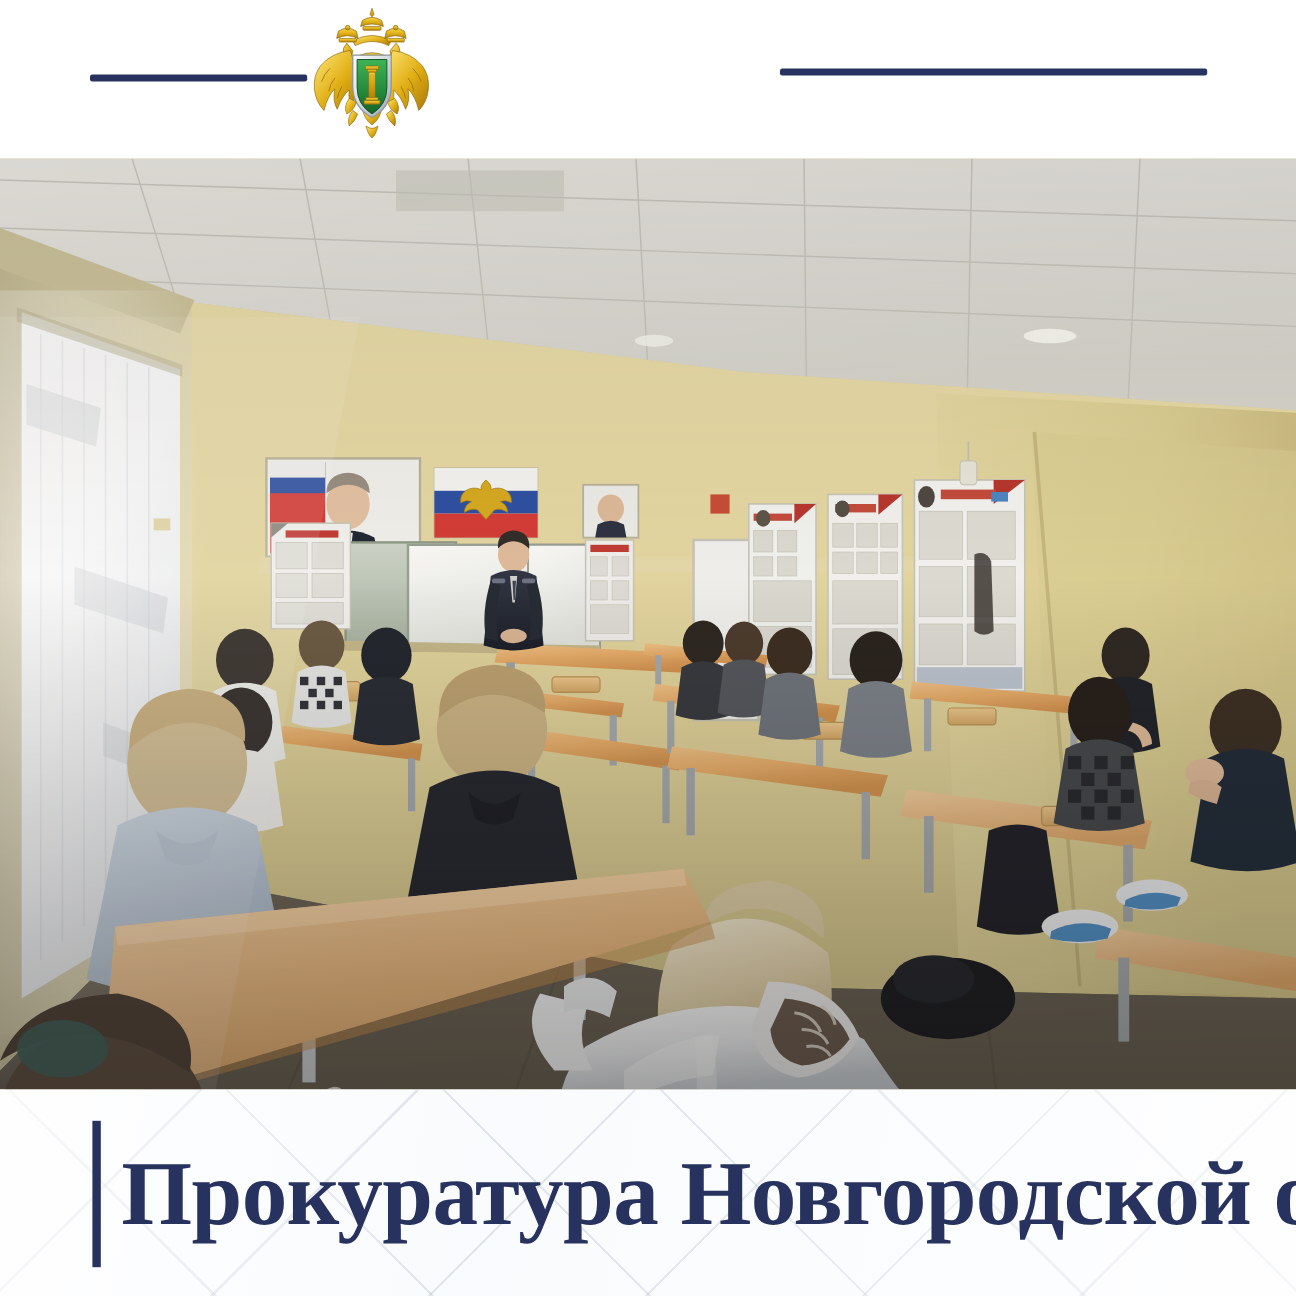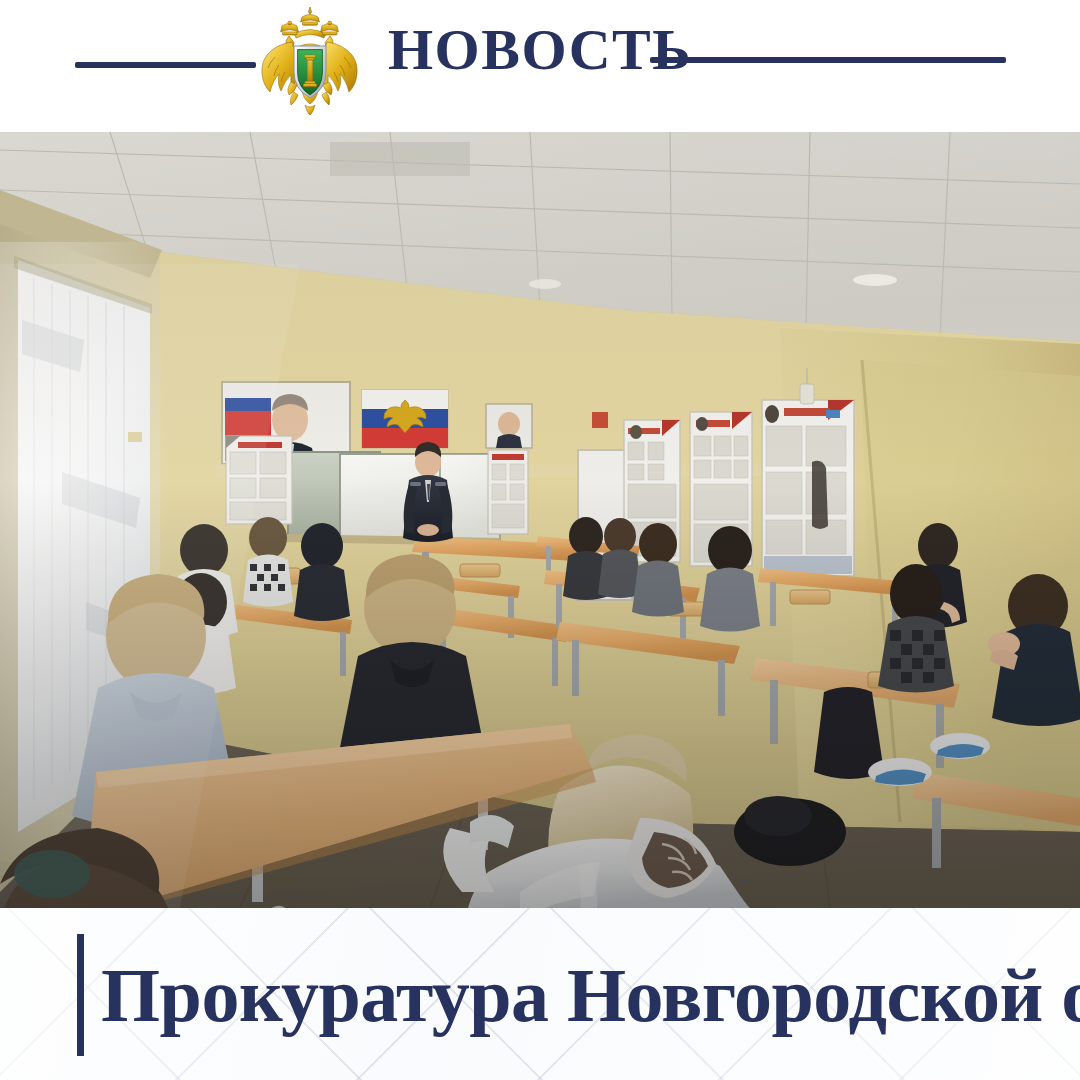--- a/index.html
+++ b/index.html
@@ -212,21 +212,20 @@
           <line x1="53.4" y1="57.5" x2="53.4" y2="76"></line>
         </g>
 
         <g fill="url(#goldL)" stroke="#8d6708" stroke-width="0.5">
           <path d="M33 78 q-5 7 -2 13 q6 -3 8 -10 Z"></path>
           <path d="M71 78 q5 7 2 13 q-6 -3 -8 -10 Z"></path>
         </g>
       </svg>
     </div>
 
-    <div class="news-word">НОВОСТЬ</div>
 
     <div class="rule rule-right"></div>
   </div>
 
   <div class="photo">
     <svg viewBox="0 0 1080 776" xmlns="http://www.w3.org/2000/svg" preserveAspectRatio="none">
       <defs>
         <linearGradient id="ceil" x1="0" y1="0" x2="0.3" y2="1">
           <stop offset="0%" stop-color="#f1f0ea"></stop>
           <stop offset="100%" stop-color="#d8d7cf"></stop>

